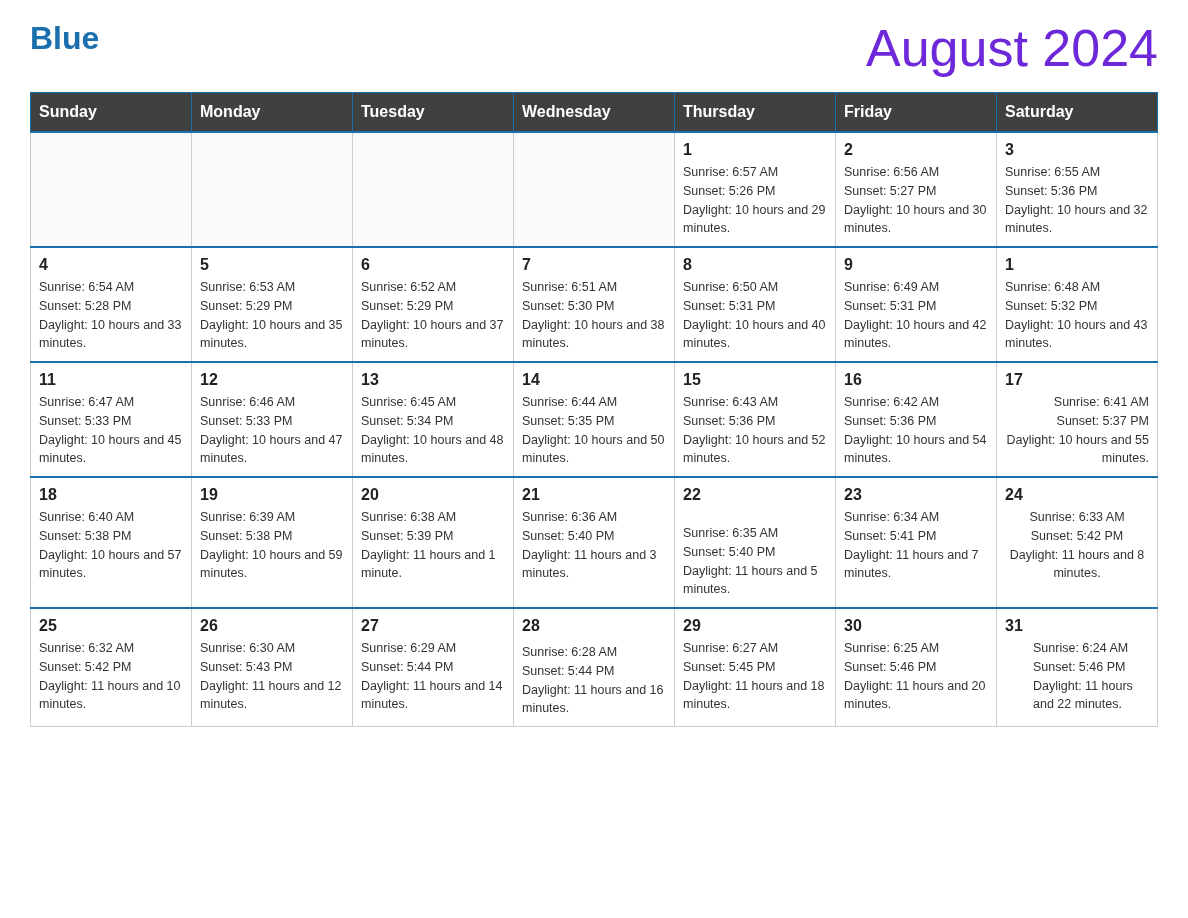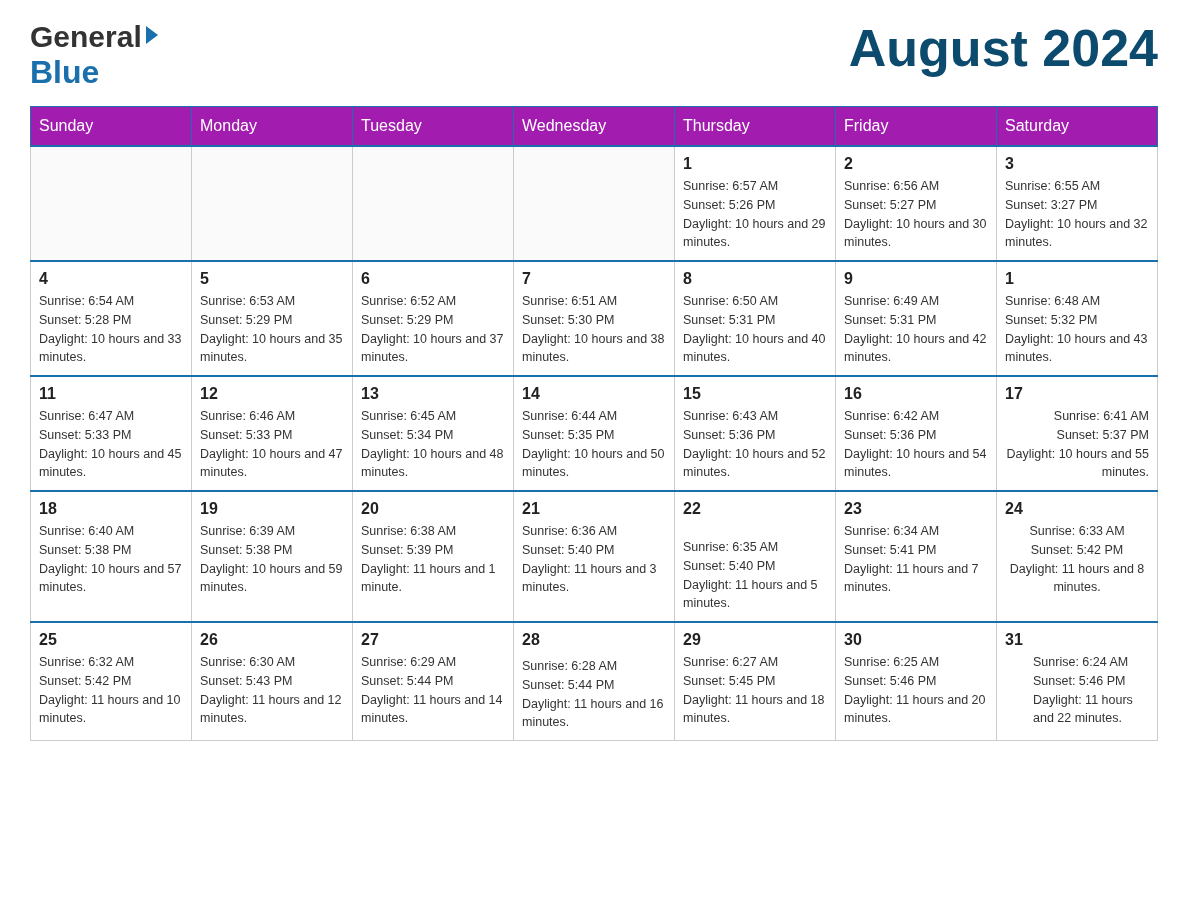--- a/index.html
+++ b/index.html
@@ -24,40 +24,40 @@
     .logo-blue {
       color: #1a6fad;
       font-size: 32px;
       font-weight: bold;
     }
     .title-block {
       text-align: right;
     }
     .month-title {
       font-size: 52px;
-      font-weight: 700;
-      color: #0c4a6e;
+      font-weight: 400;
+      color: #6d28d9;
       line-height: 1.1;
     }
     .location-title {
       font-size: 22px;
       color: #444;
       font-weight: normal;
     }
     .calendar {
       width: 100%;
       border-collapse: collapse;
       margin-top: 15px;
     }
     .calendar th {
-      background-color: #a21caf;
+      background-color: #404040;
       color: #fff;
       padding: 10px 8px;
       font-size: 16px;
-      font-weight: normal;
+      font-weight: bold;
       text-align: left;
       border: 1px solid #1a6fad;
     }
     .calendar td {
       border: 1px solid #ccc;
       vertical-align: top;
       padding: 8px;
       width: 14.28%;
       min-height: 110px;
       font-size: 13px;
@@ -93,24 +93,20 @@
       font-size: 30px;
       font-weight: bold;
       color: #333;
     }
   </style>
 </head>
 <body>
 
 <div class="header">
   <div class="logo">
-    <div class="logo-container">
-      <span class="logo-general">General</span>
-      <span style="display:inline-block;width:0;height:0;border-left:12px solid #1a6fad;border-top:9px solid transparent;border-bottom:9px solid transparent;margin:0 2px;vertical-align:middle;margin-bottom:4px;"></span>
-    </div>
     <span class="logo-blue">Blue</span>
   </div>
   <div class="title-block">
     <div class="month-title">August 2024</div>
   </div>
 </div>
 
 <table class="calendar">
   <thead>
     <tr>
@@ -137,21 +133,21 @@
         </td>
         <td>
           <span class="day-num">2</span>
           <div class="day-info" style="white-space: pre-line;">Sunrise: 6:56 AM
 Sunset: 5:27 PM
 Daylight: 10 hours and 30 minutes.</div>
         </td>
         <td>
           <span class="day-num">3</span>
           <div class="day-info" style="white-space: pre-line;">Sunrise: 6:55 AM
-Sunset: 3:27 PM
+Sunset: 5:36 PM
 Daylight: 10 hours and 32 minutes.</div>
         </td>
       </tr>
       <tr>
         <td>
           <span class="day-num">4</span>
           <div class="day-info" style="white-space: pre-line;">Sunrise: 6:54 AM
 Sunset: 5:28 PM
 Daylight: 10 hours and 33 minutes.</div>
         </td>

